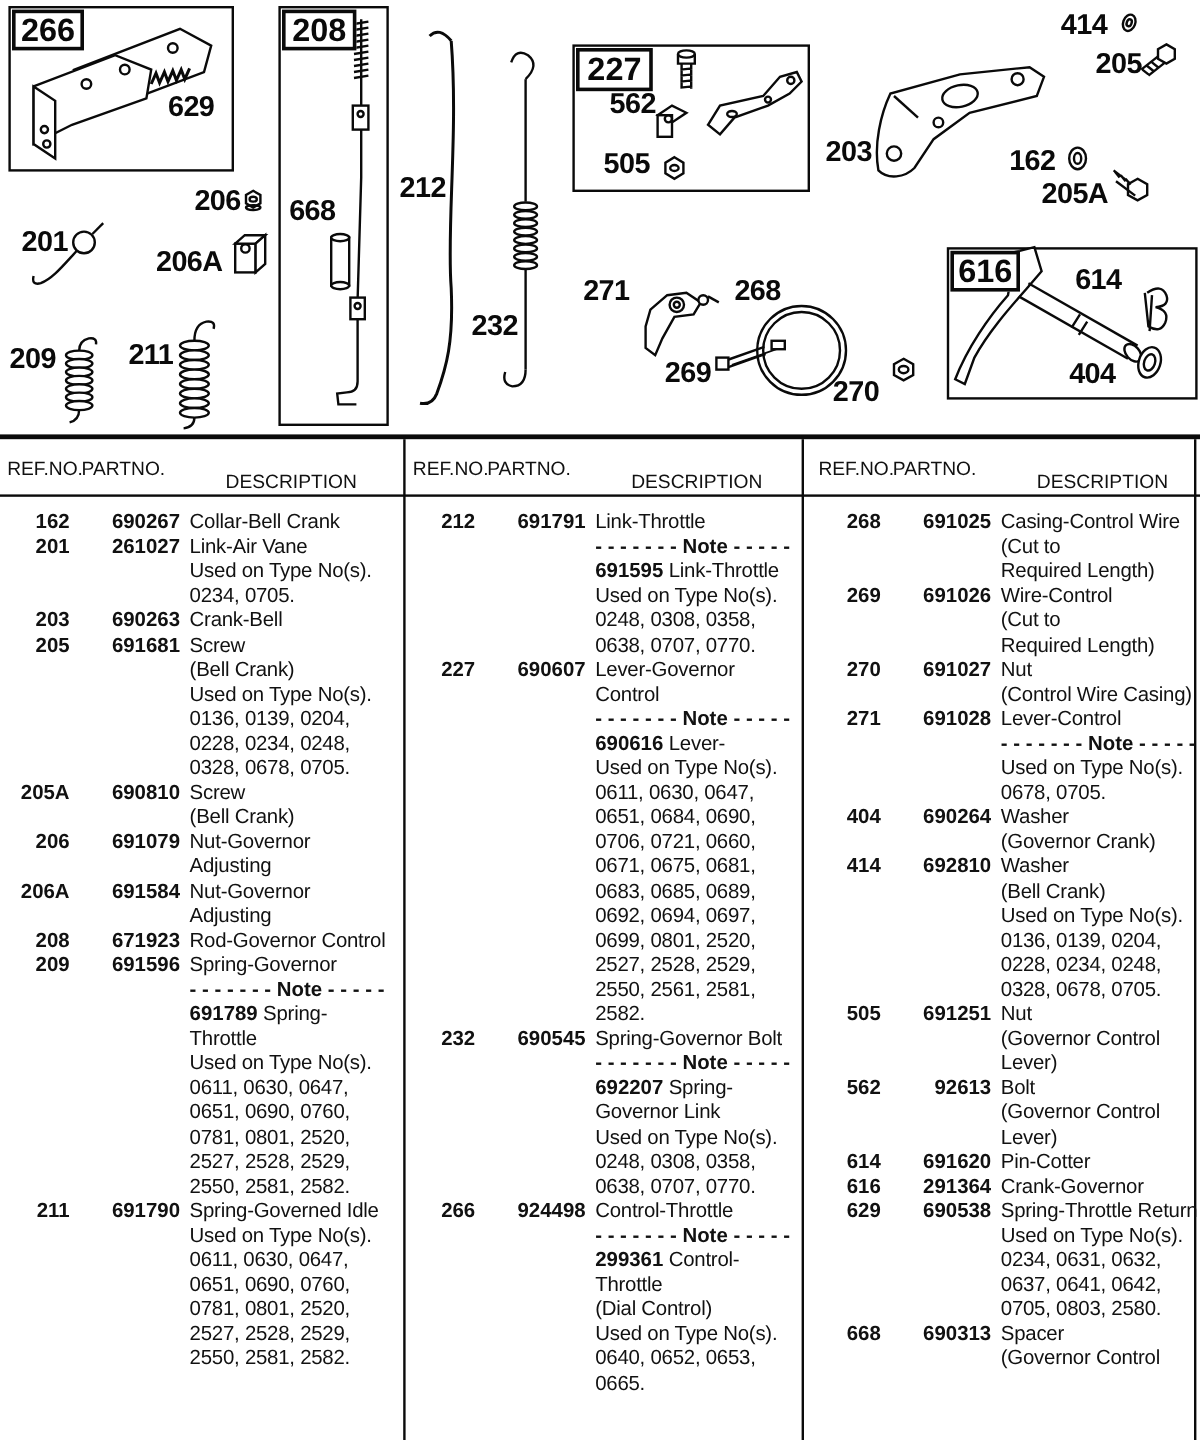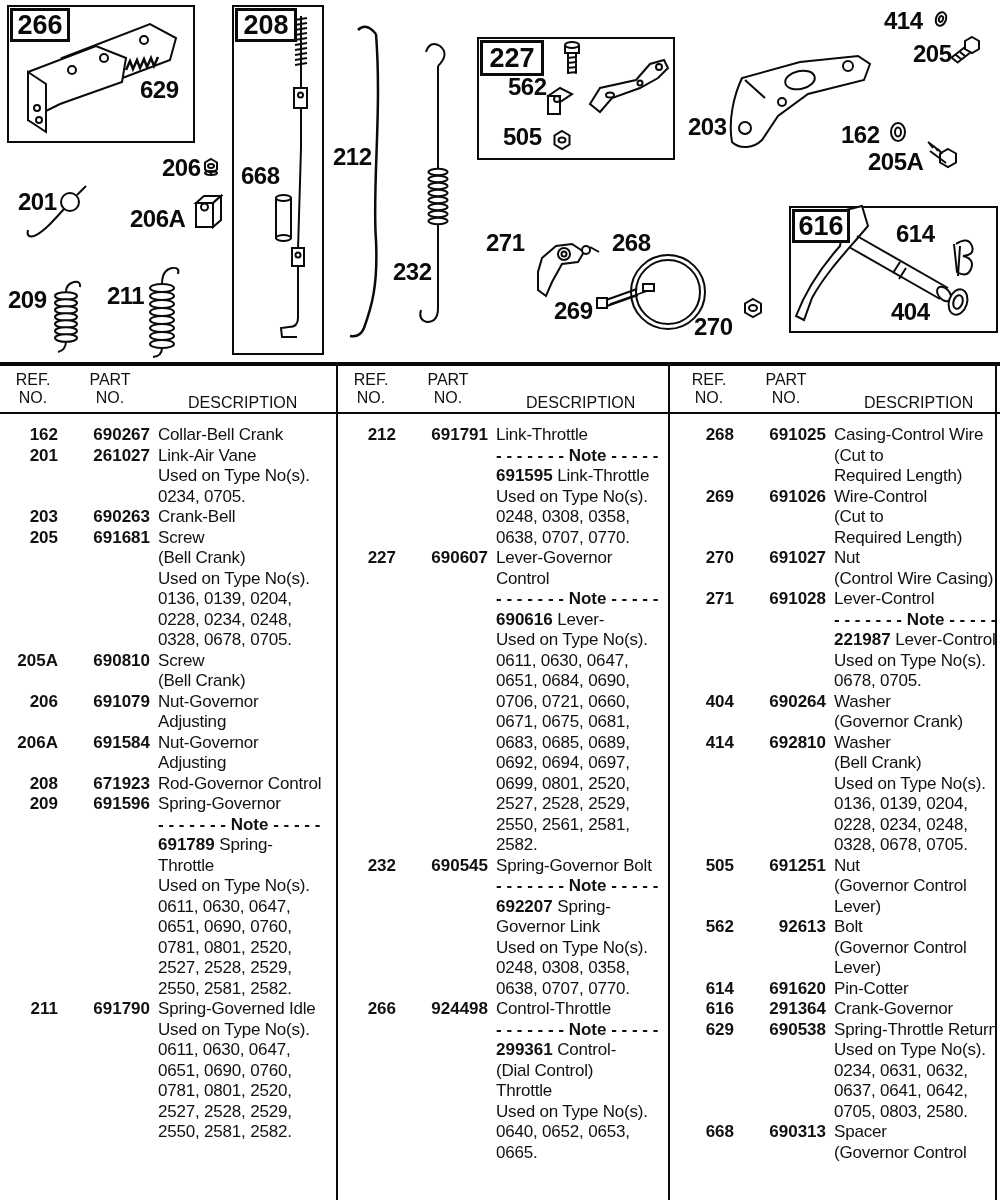--- a/index.html
+++ b/index.html
@@ -13,21 +13,21 @@
   .lblbox{position:absolute;border:3px solid #0a0a0a;display:flex;align-items:center;
           justify-content:center;font-size:27px;font-weight:bold;color:#0a0a0a;background:#fff;}
   
   .parts-table{position:absolute;left:0;top:362px;width:1000px;height:838px;
                border-top:4px solid #0a0a0a;background:#fff;}
   .vline{position:absolute;top:0;bottom:0;width:2px;background:#0a0a0a;}
   .hline{position:absolute;left:0;width:1000px;height:2px;background:#0a0a0a;top:46px;}
   .tcol{position:absolute;top:0;bottom:0;}
   .thead{display:grid;grid-template-columns:54px 84px 1fr;column-gap:8px;
          padding:5px 0 0 2px;height:41px;font-size:16px;line-height:18px;}
-  .h-ref,.h-part{display:flex;flex-direction:column;align-items:center;}
+  .h-ref,.h-part{display:flex;align-items:center;}
   .h-desc{align-self:end;padding-left:28px;}
   .tbody{padding-top:13px;}
   .trow{display:grid;grid-template-columns:54px 84px 1fr;column-gap:8px;
         font-size:17px;line-height:20.5px;}
   .c-ref,.c-part{font-weight:bold;text-align:right;white-space:nowrap;}
   .c-desc{white-space:nowrap;letter-spacing:-0.2px;}
   .c-desc b{letter-spacing:0;}
 </style>
 </head>
 <body>
@@ -618,26 +618,26 @@
             <span class="c-desc"><b>- - - - - - - Note - - - - -</b></span>
           </div>
           <div class="trow">
             <span class="c-ref"></span>
             <span class="c-part"></span>
             <span class="c-desc"><b>299361</b> Control-</span>
           </div>
           <div class="trow">
             <span class="c-ref"></span>
             <span class="c-part"></span>
+            <span class="c-desc">Throttle</span>
+          </div>
+          <div class="trow">
+            <span class="c-ref"></span>
+            <span class="c-part"></span>
             <span class="c-desc">(Dial Control)</span>
-          </div>
-          <div class="trow">
-            <span class="c-ref"></span>
-            <span class="c-part"></span>
-            <span class="c-desc">Throttle</span>
           </div>
           <div class="trow">
             <span class="c-ref"></span>
             <span class="c-part"></span>
             <span class="c-desc">Used on Type No(s).</span>
           </div>
           <div class="trow">
             <span class="c-ref"></span>
             <span class="c-part"></span>
             <span class="c-desc">0640, 0652, 0653,</span>
@@ -709,25 +709,20 @@
             <span class="c-desc">Lever-Control</span>
           </div>
           <div class="trow">
             <span class="c-ref"></span>
             <span class="c-part"></span>
             <span class="c-desc"><b>- - - - - - - Note - - - - -</b></span>
           </div>
           <div class="trow">
             <span class="c-ref"></span>
             <span class="c-part"></span>
-            <span class="c-desc"><b>221987</b> Lever-Control</span>
-          </div>
-          <div class="trow">
-            <span class="c-ref"></span>
-            <span class="c-part"></span>
             <span class="c-desc">Used on Type No(s).</span>
           </div>
           <div class="trow">
             <span class="c-ref"></span>
             <span class="c-part"></span>
             <span class="c-desc">0678, 0705.</span>
           </div>
           <div class="trow">
             <span class="c-ref">404</span>
             <span class="c-part">690264</span>

